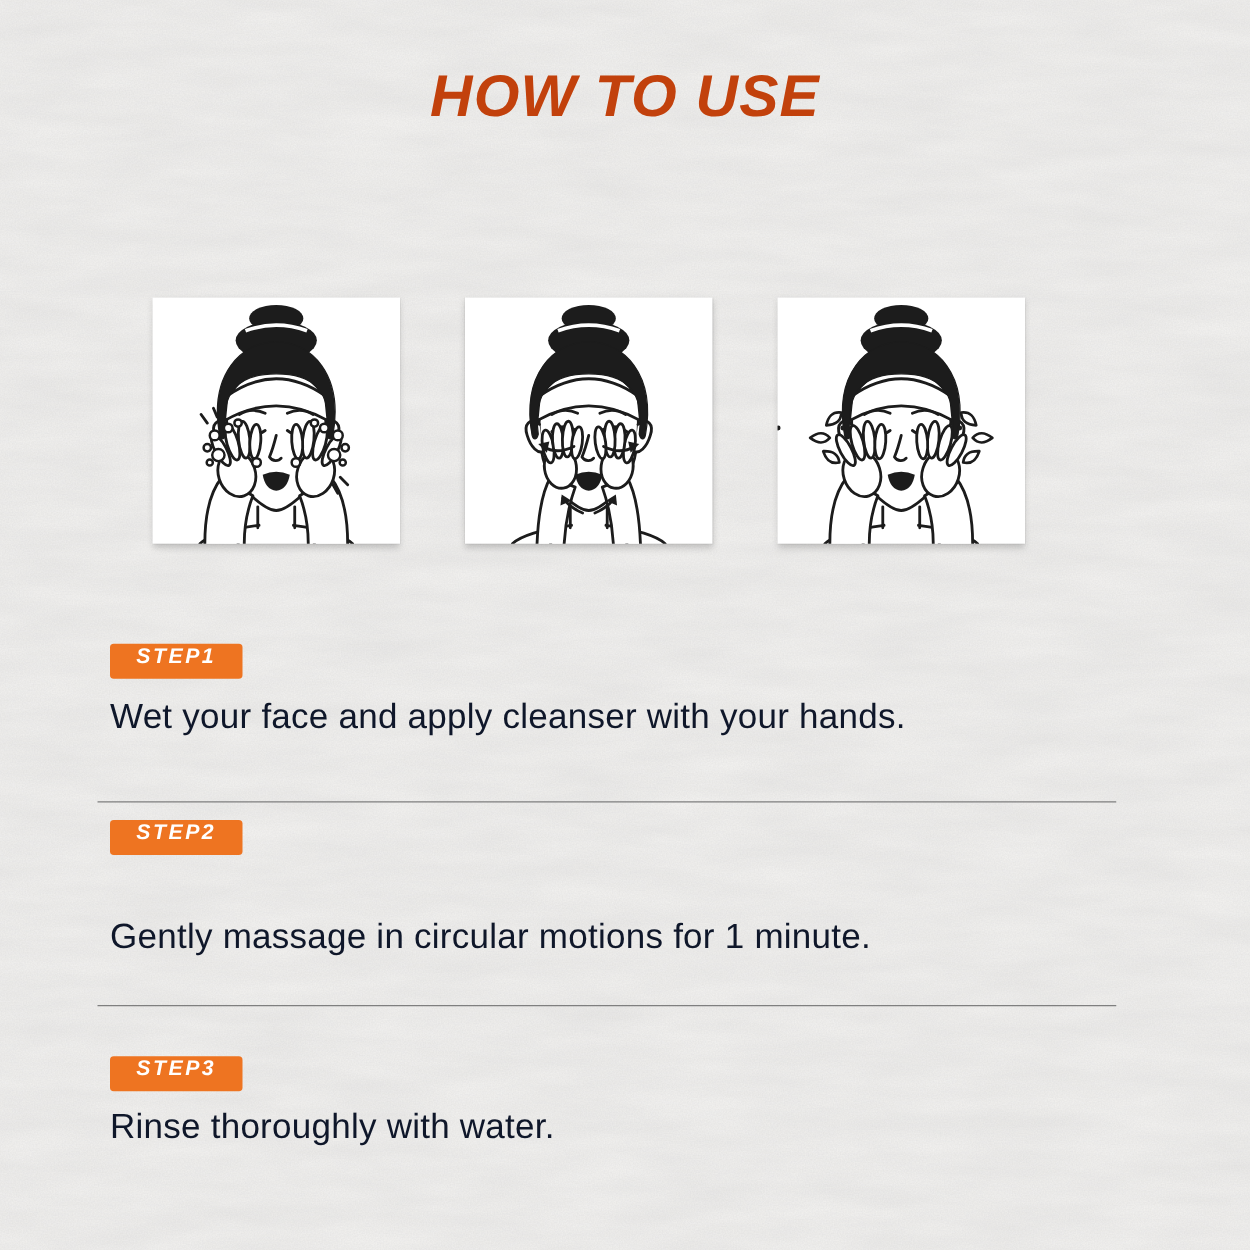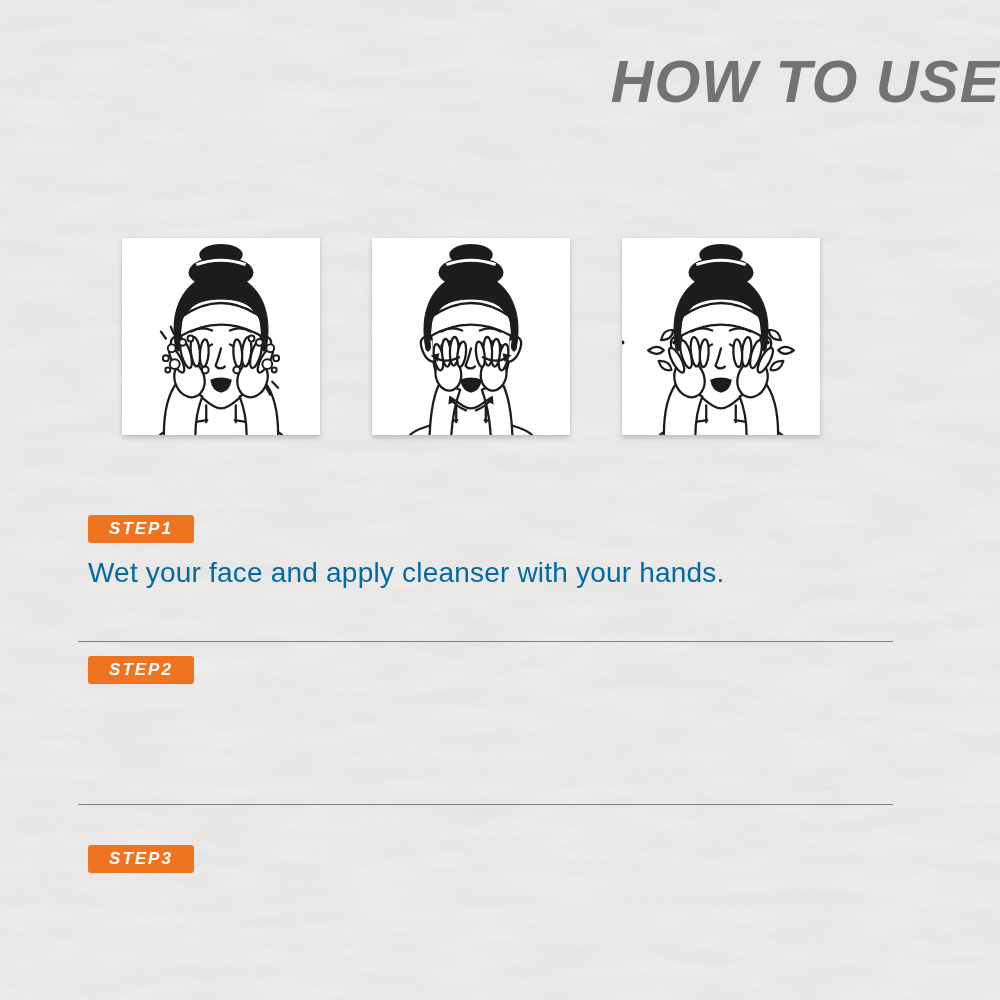--- a/index.html
+++ b/index.html
@@ -7,50 +7,50 @@
     position:relative;
     width:1000px;height:1000px;
     background:#f5f4f2;
     overflow:hidden;
     font-family:"Liberation Sans", sans-serif;
   }
   .texture{position:absolute;inset:0;z-index:0;}
   .content{position:absolute;inset:0;z-index:1;}
   .title{
     position:absolute;top:52px;left:0;width:100%;
-    margin:0;text-align:right;
+    margin:0;text-align:center;
     font-family:"Liberation Sans", sans-serif;
     font-weight:bold;font-style:italic;
-    font-size:59px;line-height:1.05;
+    font-size:47px;line-height:1.05;
     letter-spacing:1px;
-    color:#737373;
+    color:#c2410c;
   }
   .cards{
     position:absolute;top:238px;left:122px;
     display:flex;gap:52px;
   }
   .card{
     width:198px;height:197px;background:#ffffff;
     box-shadow:0 3px 5px rgba(90,90,90,.28), 0 0 1px rgba(0,0,0,.15);
   }
   .card svg{display:block;width:100%;height:100%;}
   .badge{
     position:absolute;left:88px;
     min-width:106px;height:28px;box-sizing:border-box;
-    padding:12px 14px;border-radius:3px;
+    padding:0 14px;border-radius:3px;
     background:#ee7421;color:#ffffff;
-    display:flex;align-items:center;justify-content:center;
+    display:flex;align-items:flex-start;justify-content:center;
     font-weight:bold;font-style:italic;
     font-size:17px;letter-spacing:2px;
   }
   .b1{top:515px;} .b2{top:656px;} .b3{top:845px;font-style:italic;}
   .stext{
     position:absolute;left:88px;margin:0;
     font-size:28px;line-height:1.15;
-    color:#0369a1;
+    color:#0f172a;
     letter-spacing:0.2px;
   }
   .t1{top:557px;} .t2{top:733px;} .t3{top:885px;}
   .divider{
     position:absolute;left:78px;width:815px;height:1px;
     background:#7f7f7f;
   }
   .d1{top:641px;} .d2{top:804px;}
 </style>
 </head>
@@ -226,20 +226,22 @@
 
     <div class="badge b1">
         <span>STEP1</span>
       </div>
     <p class="stext t1">Wet your face and apply cleanser with your hands.</p>
     <div class="divider d1"></div>
 
     <div class="badge b2">
         <span>STEP2</span>
       </div>
+    <p class="stext t2">Gently massage in circular motions for 1 minute.</p>
     <div class="divider d2"></div>
 
     <div class="badge b3">
         <span>STEP3</span>
       </div>
+    <p class="stext t3">Rinse thoroughly with water.</p>
 
   </div>
 </div>
 
 </body></html>

